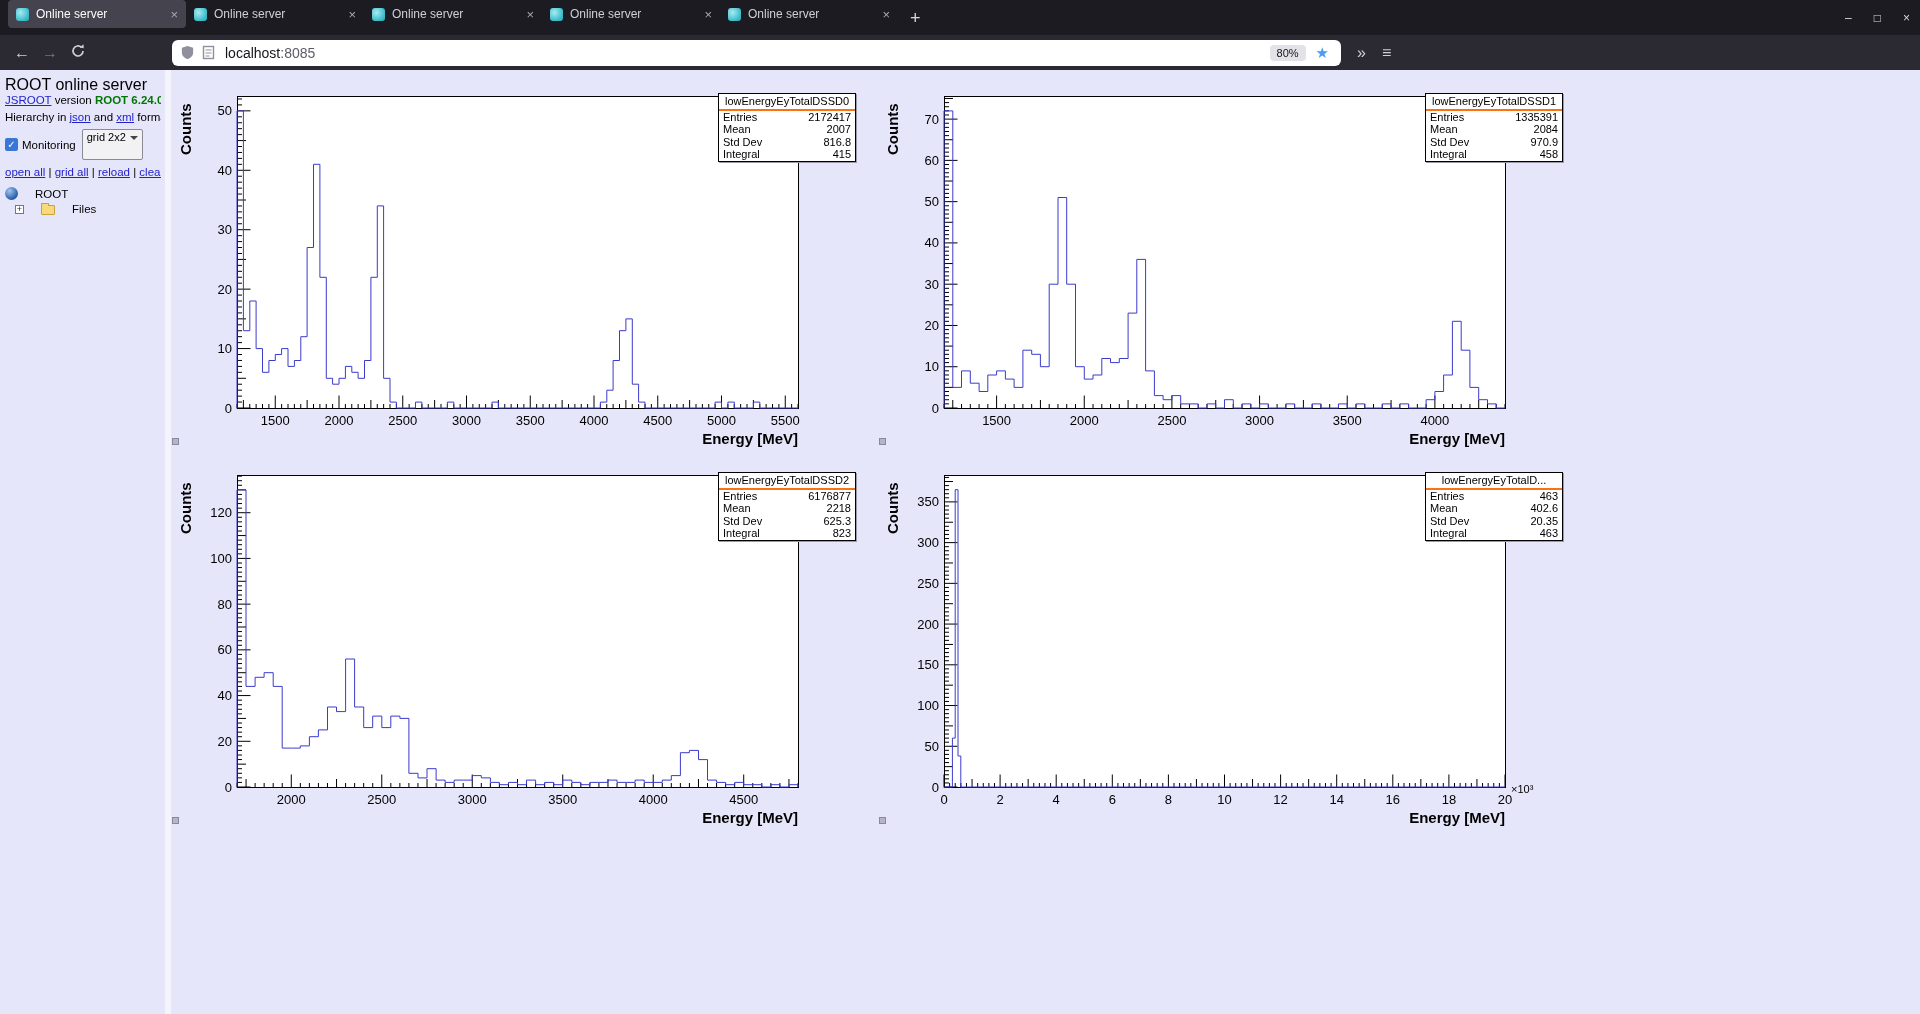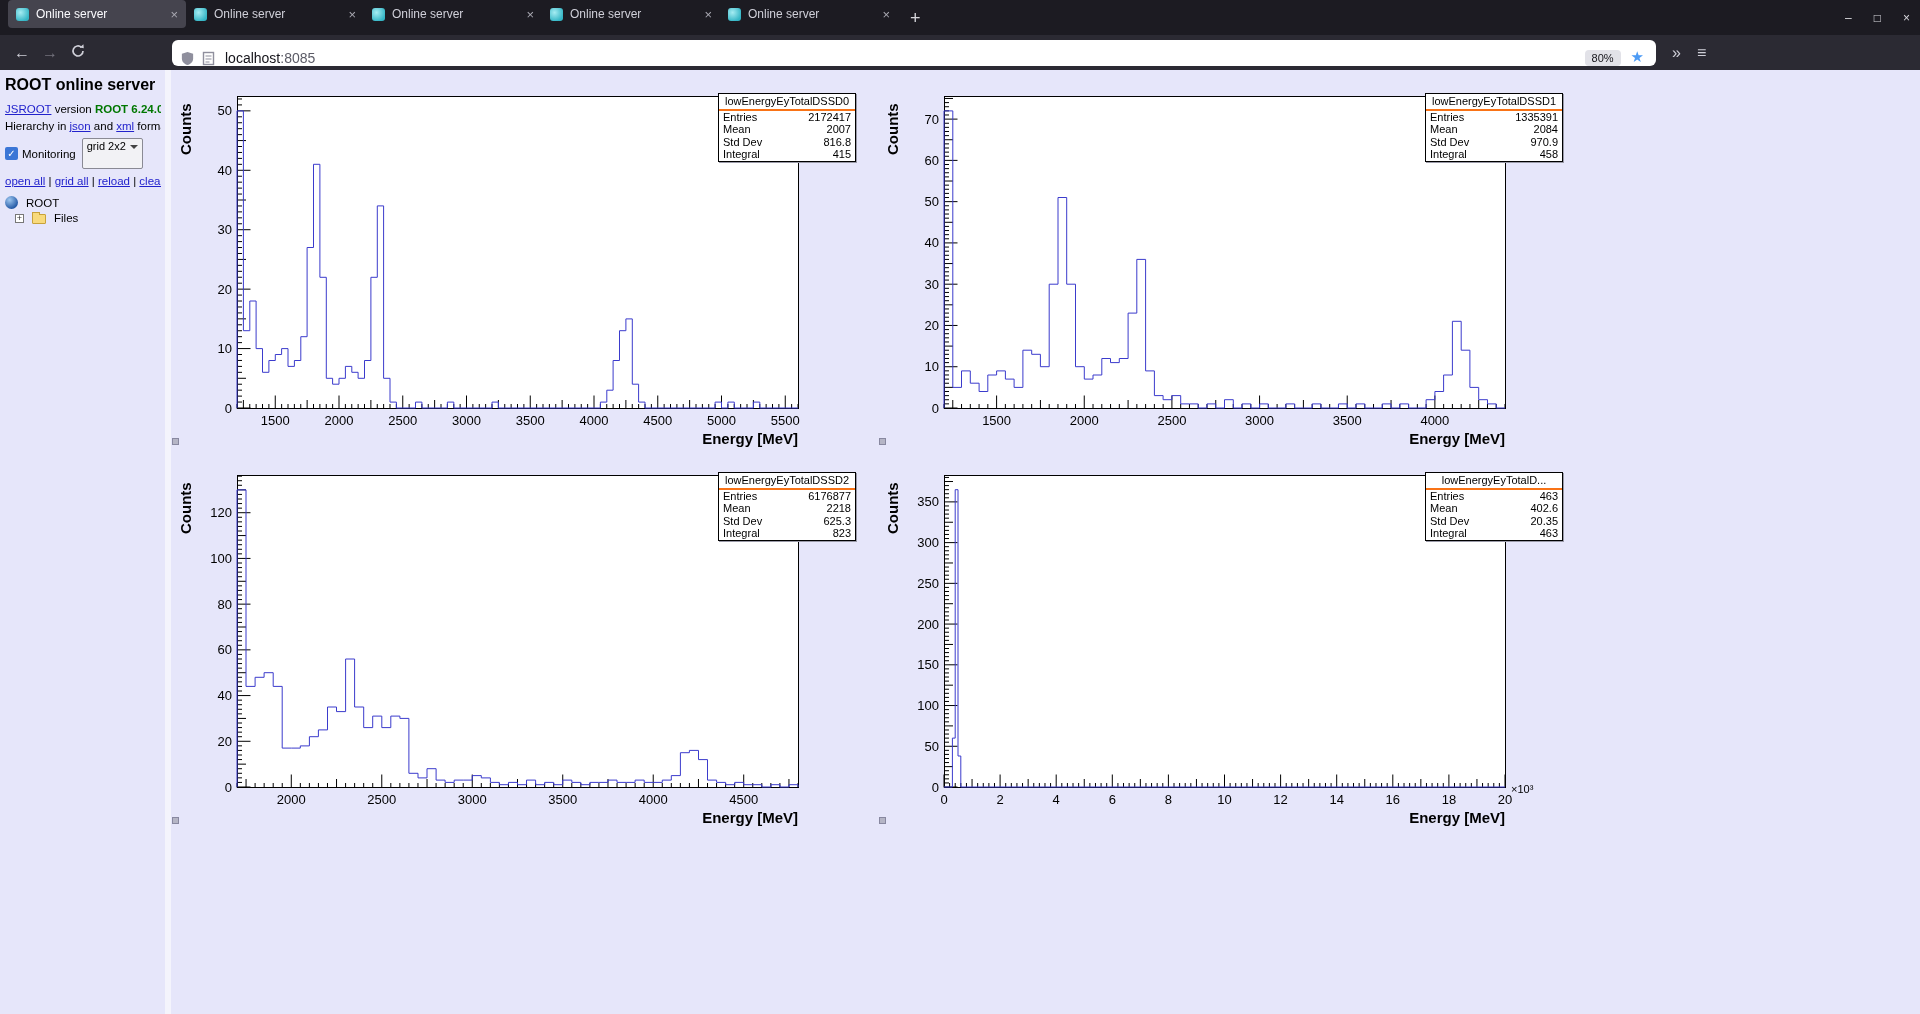--- a/index.html
+++ b/index.html
@@ -16,44 +16,44 @@
            background:radial-gradient(circle at 35% 35%,#a5ecf2,#35b6c6 75%)}
   .tab-title{flex:1;white-space:nowrap;overflow:hidden}
   .tab-close{font-size:13px;color:#a9a9b2;margin-left:6px}
   .newtab{color:#d7d7dc;font-size:18px;margin:4px 0 0 12px;height:28px;display:flex;align-items:center}
   .win-controls{position:absolute;right:10px;top:0;height:35px;display:flex;align-items:center;gap:22px;
                 color:#d8d8de;font-size:12px}
   .navbar{height:35px;background:#2b2a33;display:flex;align-items:center}
   .navbtn{width:28px;text-align:center;color:#cfcfd8;font-size:16px;line-height:1}
   .navbtn.dim{color:#74737e}
   .navbtn:first-child{margin-left:8px}
-  .urlbar{margin-left:80px;width:1484px;height:26px;background:#ffffff;border-radius:6px;
-          display:flex;align-items:flex-end;padding:0 8px;color:#15141a}
+  .urlbar{margin-left:80px;width:1169px;height:26px;background:#ffffff;border-radius:6px;
+          display:flex;align-items:center;padding:0 8px;color:#15141a}
   .url-ico{display:flex;margin-right:7px}
   .url-text{font-size:14px;margin-left:3px}
   .url-port{color:#5b5b66}
   .zoom{margin-left:auto;background:#e2e2e8;border-radius:4px;font-size:11px;padding:2px 7px;color:#15141a}
   .star{color:#4d9bf5;font-size:15px;margin:0 4px 0 10px}
   .ovf,.menu{color:#cfcfd8;font-size:16px;margin-left:16px}
 
   
   .content{display:flex;height:944px}
   .sidebar{width:165px;flex:none;padding:6px 4px 0 5px;font-size:11.5px;color:#000}
-  .sb-title{font-size:16px;font-weight:bold;margin-bottom:9px;white-space:nowrap}
+  .sb-title{font-size:16px;font-weight:normal;white-space:nowrap}
   .sb-line{margin-bottom:5px;white-space:nowrap;overflow:hidden}
   a{color:#2222cc;text-decoration:underline;cursor:pointer}
   .green{color:#007700;font-weight:bold}
   .sb-mon{display:flex;align-items:center;gap:4px;margin:6px 0 6px}
   .checkbox{width:13px;height:13px;background:#3b76d6;border-radius:2px;color:#fff;font-size:10px;
             line-height:13px;text-align:center;flex:none}
   .select{border:1px solid #8a8a94;background:#f2f2f5;font-size:11px;padding:0 16px 0 4px;height:31px;
           line-height:15px;position:relative;border-radius:2px;margin-left:2px;white-space:nowrap}
   .select::after{content:"";position:absolute;right:4px;top:6px;border:4px solid transparent;border-top-color:#444}
   .sb-actions{margin:2px 0 9px}
-  .tree-row{display:flex;align-items:center;gap:8px;margin:3px 0;white-space:nowrap}
+  .tree-row{display:flex;align-items:center;gap:17px;margin:3px 0;white-space:nowrap}
   .indent{margin-left:10px}
   .root-icon{width:13px;height:13px;border-radius:50%;flex:none;
              background:radial-gradient(circle at 35% 30%,#9ec7f0,#1a50a0 78%)}
   .expander{width:9px;height:9px;border:1px solid #777;background:#fff;font-size:9px;line-height:7px;
             text-align:center;color:#333;flex:none}
   .folder-icon{width:14px;height:10px;background:#f8da7c;border:1px solid #c8a23a;border-radius:1px;
                position:relative;flex:none;margin-top:2px}
   .folder-icon::before{content:"";position:absolute;left:-1px;top:-3px;width:6px;height:2px;
                background:#f8da7c;border:1px solid #c8a23a;border-bottom:none}
   .splitter{width:6px;background:#f4f4fc}

